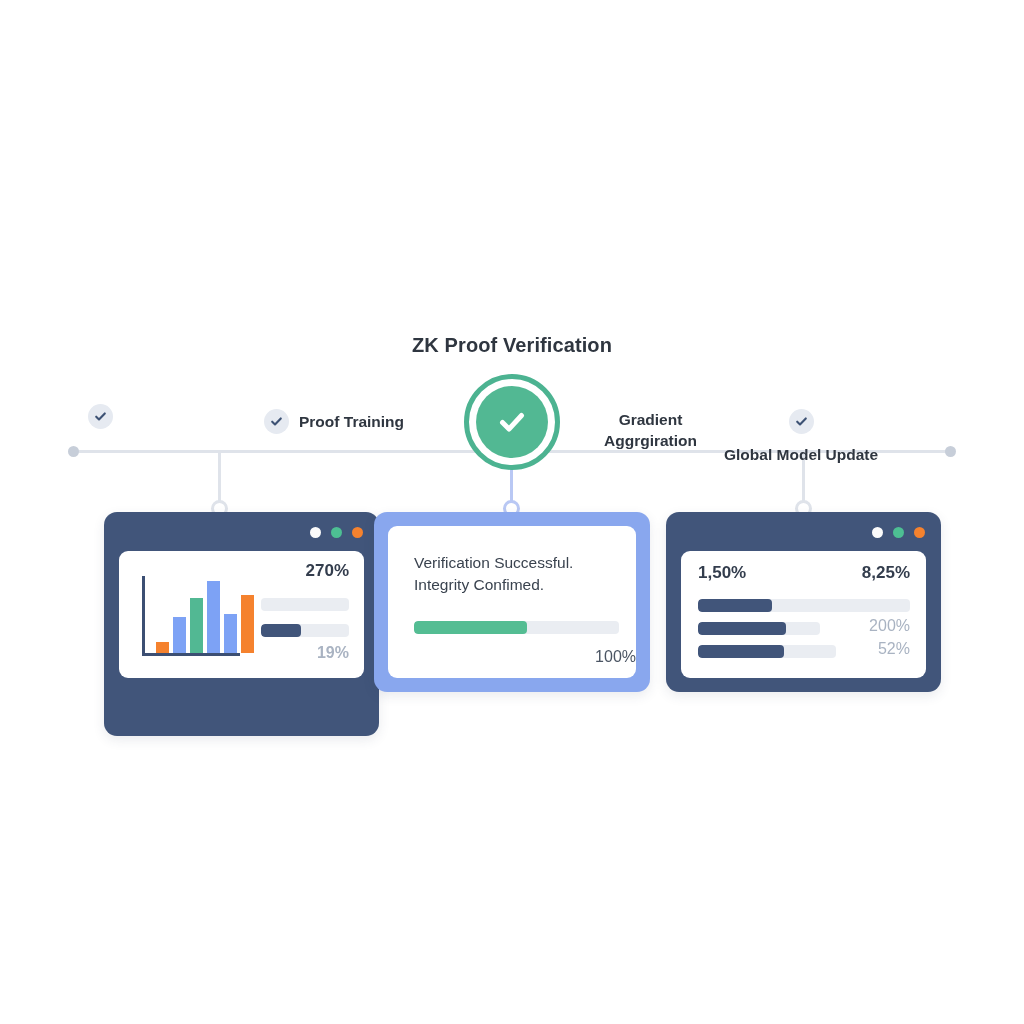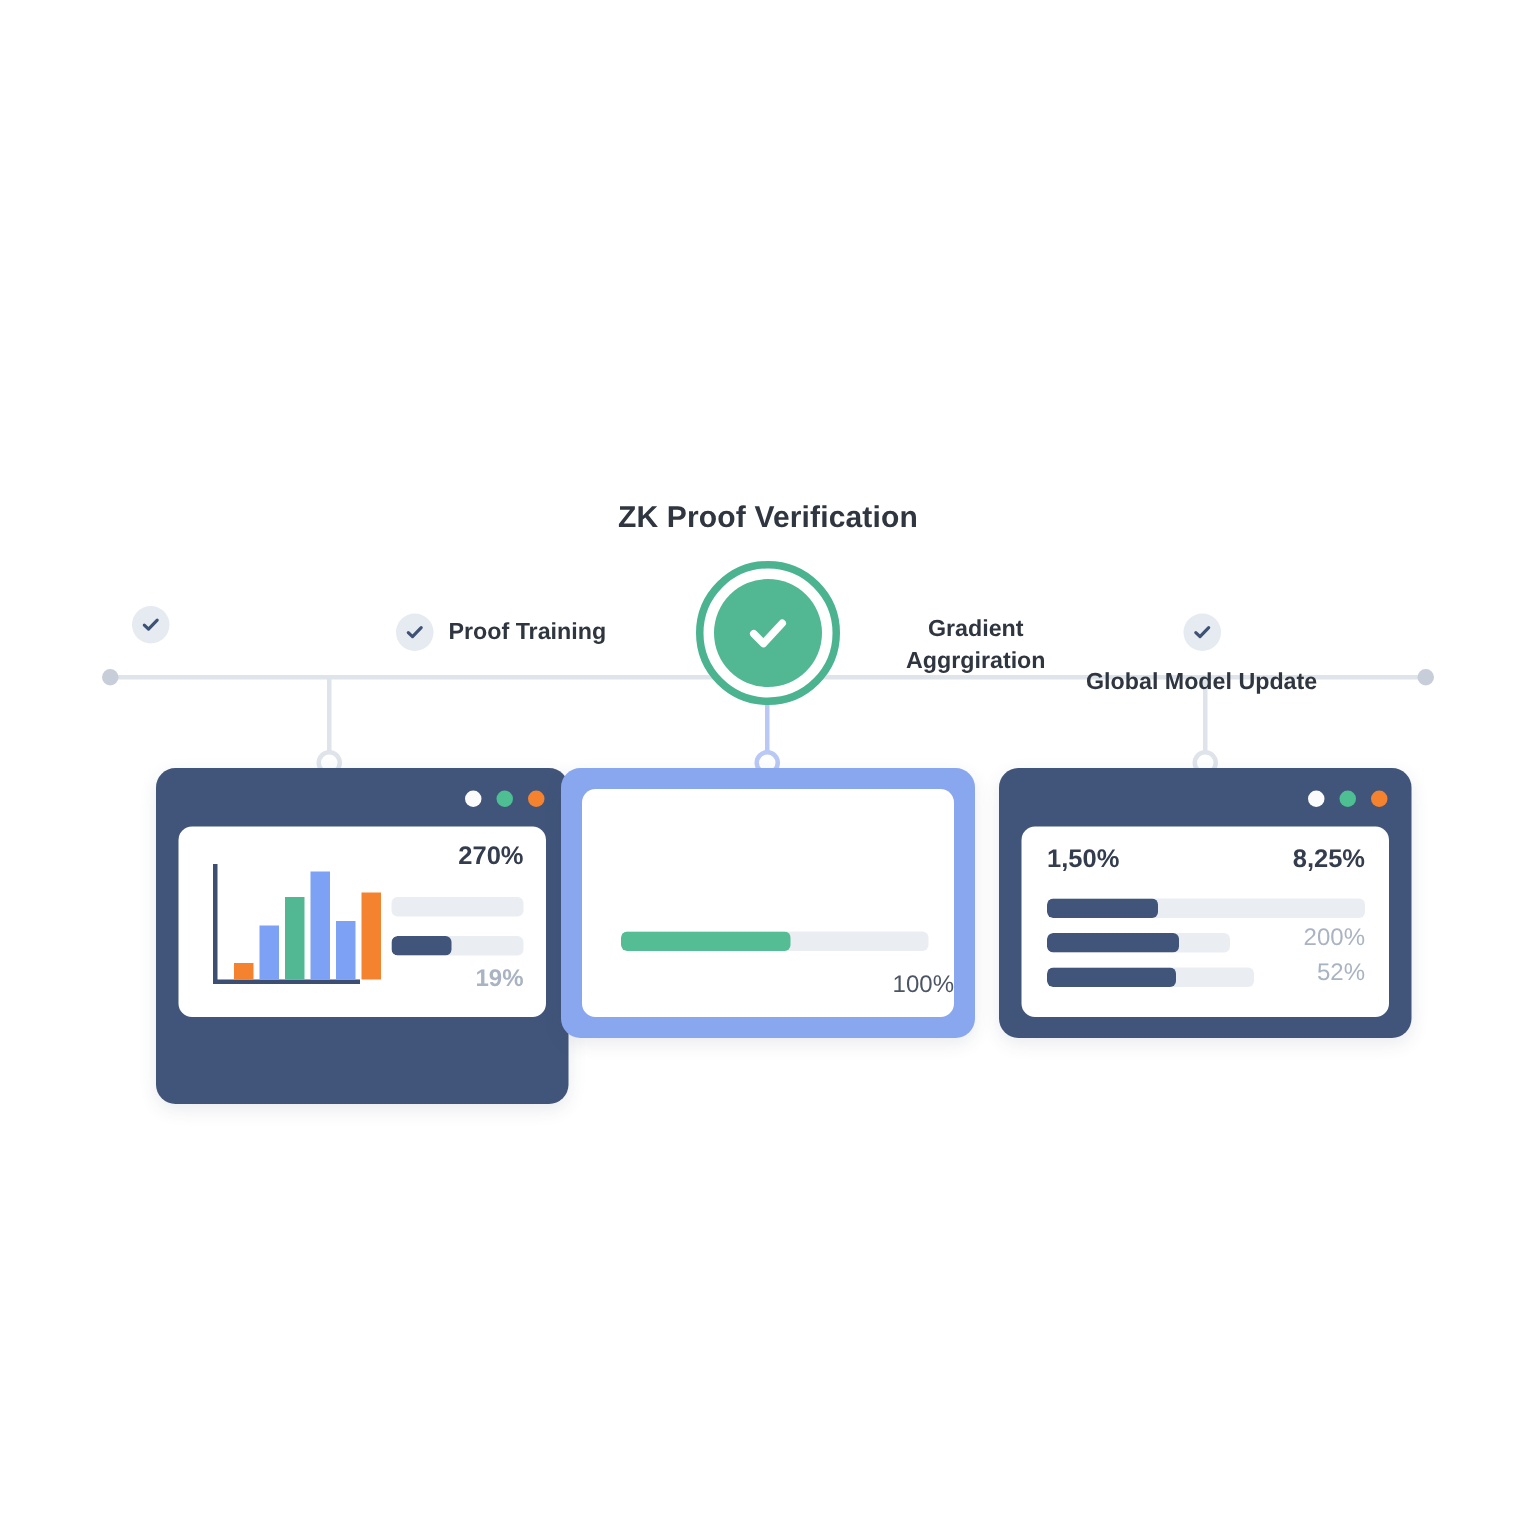--- a/index.html
+++ b/index.html
@@ -304,20 +304,22 @@
       <div class="track" style="left:142px; top:73px; width:88px;">
         <div class="fill navy" style="width:45%;"></div>
       </div>
 
       <div class="metric-muted" style="right:15px; top:93px;font-weight:bold;">19%</div>
     </div>
   </div>
 
   <div class="card periwinkle" style="left:374px; top:512px; width:276px; height:180px;">
     <div class="panel" style="left:14px; top:14px; width:248px; height:152px;">
+      <div class="card-text" style="left:26px; top:26px;">Verification Successful.
+Integrity Confimed.</div>
 
       <div class="track" style="left:26px; top:95px; width:205px;">
         <div class="fill green" style="width:55%;"></div>
       </div>
 
       <div class="center-pct" style="top:122px;">100%</div>
     </div>
   </div>
 
   <div class="card navy" style="left:666px; top:512px; width:275px; height:180px;">

